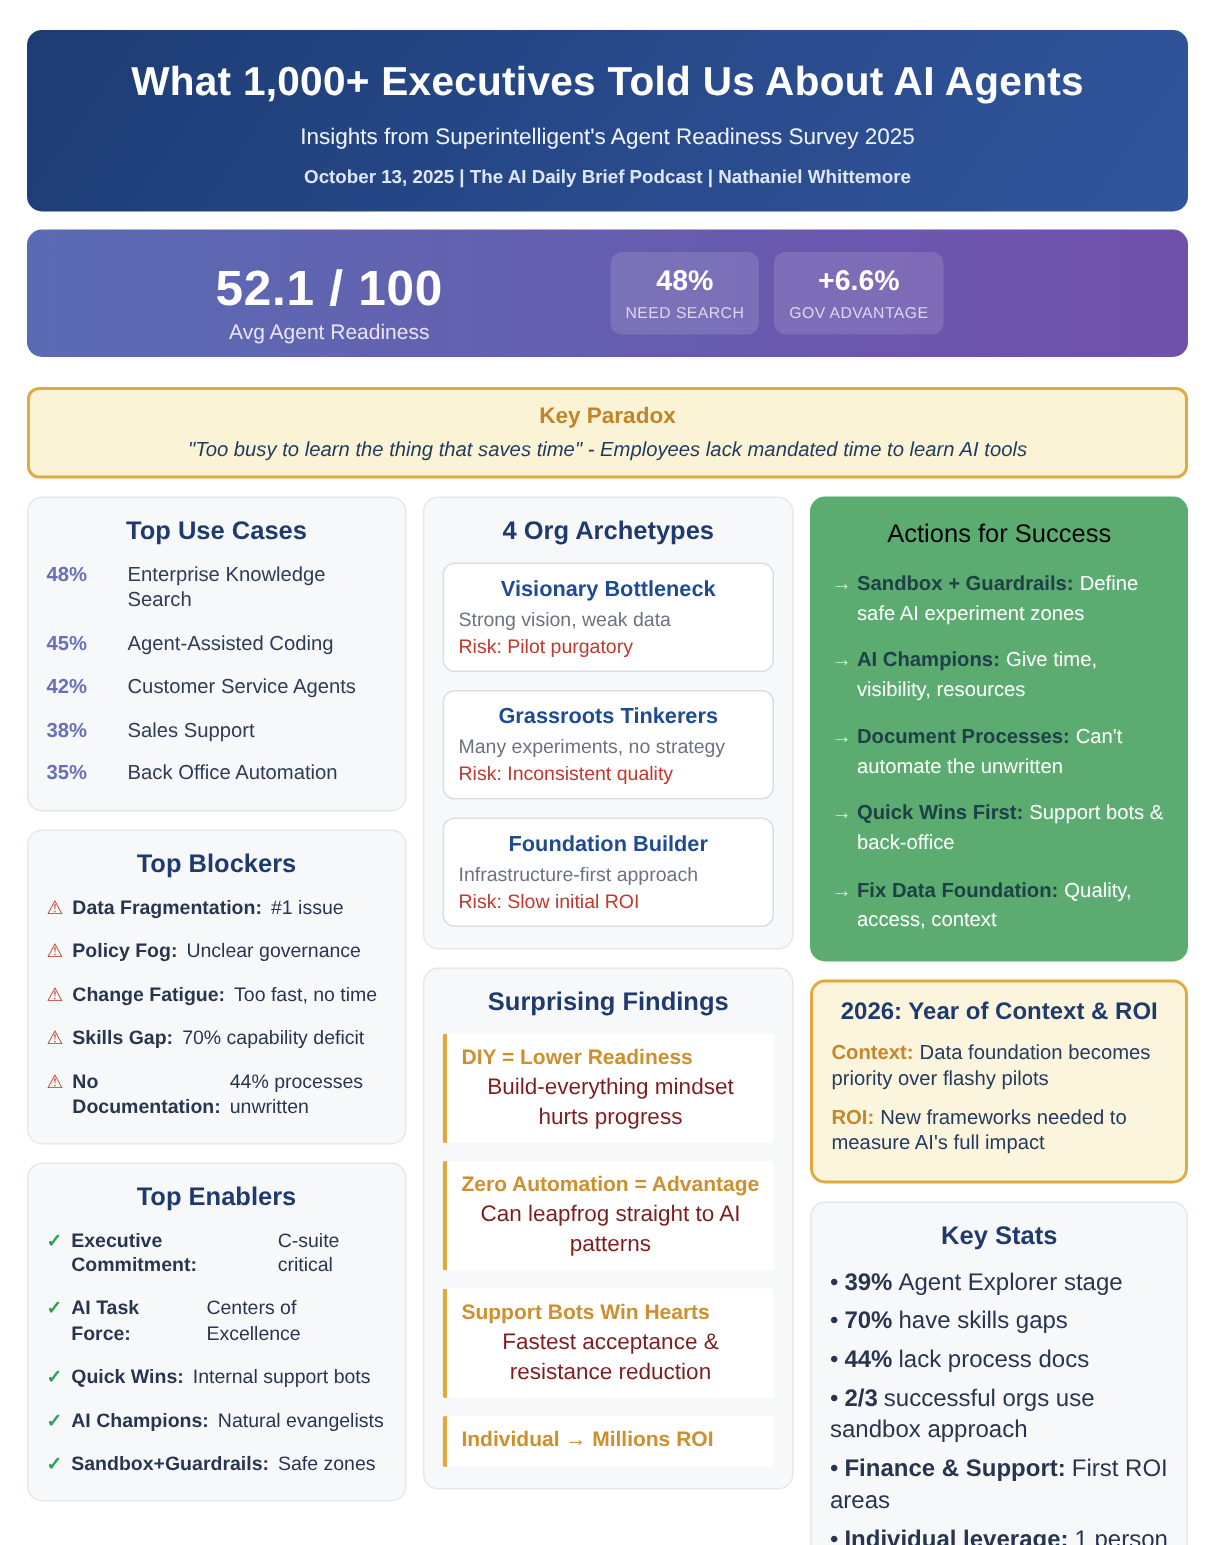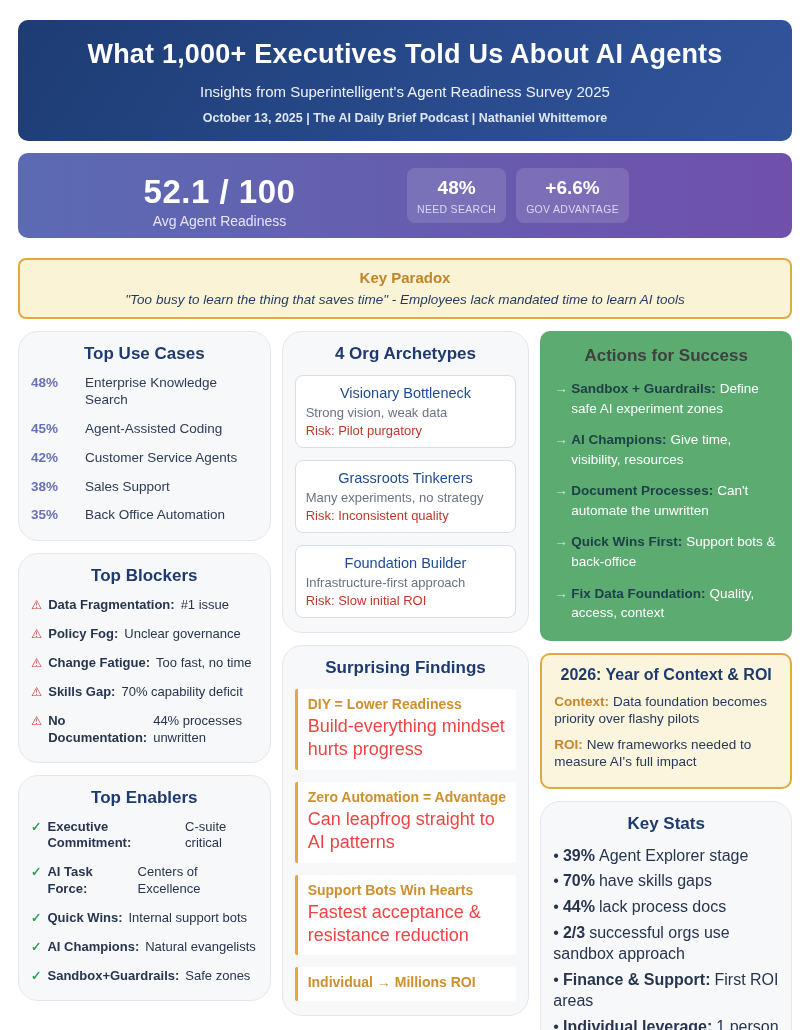--- a/index.html
+++ b/index.html
@@ -64,21 +64,21 @@
   
   .columns { display: flex; gap: 11px; margin-top: 12px; align-items: flex-start; }
   .col { display: flex; flex-direction: column; gap: 12px; }
   .col-left { width: 255px; }
   .col-mid { width: 250px; }
   .col-right { width: 254px; }
 
   .card {
     background: #f7f8fa;
     border: 1px solid #e4e7ed;
-    border-radius: 20px;
+    border-radius: 10px;
     padding: 12px;
     width: 100%;
   }
   .card-title {
     color: #1e3a6e;
     font-weight: bold;
     font-size: 17px;
     text-align: center;
     margin-bottom: 11px;
   }
@@ -100,39 +100,39 @@
 
   
   .arch-card {
     background: #ffffff;
     border: 1px solid #d9dde4;
     border-radius: 8px;
     padding: 9px 10px;
     margin-bottom: 12px;
   }
   .arch-card:last-child { margin-bottom: 2px; }
-  .arch-name { color: #1e4b94; font-weight: normal; font-size: 14.5px; text-align: center; margin-bottom: 4px; }
+  .arch-name { color: #1e4b94; font-weight: bold; font-size: 14.5px; text-align: center; margin-bottom: 4px; }
   .arch-desc { color: #6b7280; font-size: 13px; margin-bottom: 3px; }
   .arch-risk { color: #c0392b; font-size: 13px; }
 
   
   .finding {
     background: #ffffff;
     border-left: 3px solid #e2a93e;
     border-radius: 2px;
     padding: 7px 10px 8px;
     margin-bottom: 12px;
   }
   .finding:last-child { margin-bottom: 2px; }
   .finding-title { color: #ce8f2e; font-weight: bold; font-size: 14px; margin-bottom: 3px; }
-  .finding-desc { color: #ef4444; font-size: 18px; line-height: 1.3; }
+  .finding-desc { color: #7f1d1d; font-size: 15px; line-height: 1.3; text-align: center; }
 
   
   .green-card { background: #5cab71; border-radius: 10px; padding: 15px 14px 6px; width: 100%; }
-  .green-title { color: #404040; font-weight: bold; font-size: 17px; text-align: center; margin-bottom: 13px; }
+  .green-title { color: #000000; font-weight: normal; font-size: 17px; text-align: center; margin-bottom: 13px; }
   .action { position: relative; padding-left: 17px; font-size: 13.5px; line-height: 1.45; margin-bottom: 12px; }
   .action-arrow { position: absolute; left: 0; top: 0; color: #d8ecdd; }
   .action-label { font-weight: bold; color: #1d4146; margin-right: 4px; }
   .action-text { color: #ffffff; }
 
   
   .outlook-card { background: #fcf5dd; border: 2px solid #e2a93e; border-radius: 10px; padding: 11px 12px 8px; width: 100%; }
   .outlook-title { color: #1e3a6e; font-weight: bold; font-size: 16px; text-align: center; margin-bottom: 9px; }
   .outlook-item { font-size: 13.5px; line-height: 1.3; color: #243a5e; margin-bottom: 8px; }
   .outlook-label { color: #c8862c; font-weight: bold; margin-right: 4px; }

